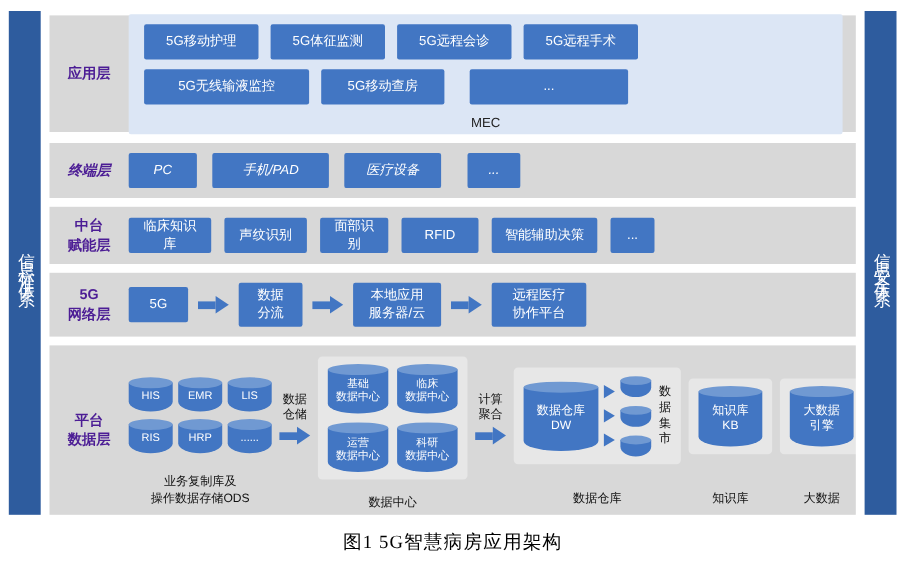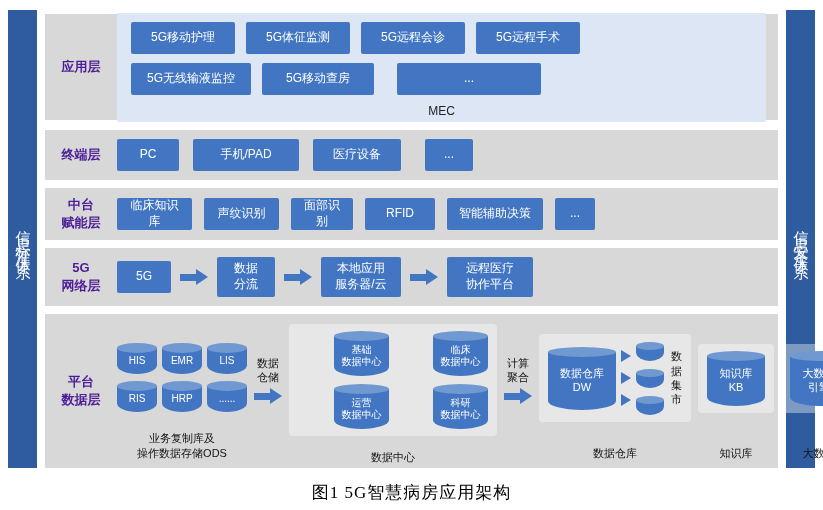--- a/index.html
+++ b/index.html
@@ -12,21 +12,21 @@
              display:flex; align-items:center; justify-content:center; }
   .sidebar.left  { left:8px; }
   .sidebar.right { left:786px; }
   .vtext { writing-mode:vertical-rl; color:#ffffff; font-size:15px; letter-spacing:7px; font-weight:500; }
 
   
   .layer { position:absolute; left:45px; width:733px; background:#D8D8D8; display:flex; align-items:center; }
   .layer-label { flex:0 0 72px; width:72px; text-align:center; font-weight:bold; font-size:13px;
                  color:#4c1d95; white-space:pre-line; line-height:1.4; }
   #layer-app      { top:14px;  height:106px; }
-  #layer-terminal { top:130px; height:50px; }
+  #layer-terminal { top:130px; height:50px;font-style:italic; }
   #layer-middle   { top:188px; height:52px; }
   #layer-network  { top:248px; height:58px; }
   #layer-data     { top:314px; height:154px; }
 
   
   .btn { background:#4276C3; color:#ffffff; font-size:12px; display:flex; align-items:center;
          justify-content:center; text-align:center; border-radius:2px; height:25px;
          white-space:pre-line; padding:16px 8px; line-height:1.3; flex:0 0 auto; }
 
   
@@ -44,21 +44,21 @@
   .arrow .head  { width:0; height:0; border-top:8px solid transparent;
                   border-bottom:8px solid transparent; border-left:12px solid #4276C3; }
 
   
   .cyl { position:relative; background:#4276C3; color:#ffffff; display:flex; align-items:center;
          justify-content:center; text-align:center; white-space:pre-line;
          border-radius:0 0 50% 50% / 0 0 9px 9px; margin-top:5px; line-height:1.25; flex:0 0 auto; }
   .cyl::before { content:""; position:absolute; left:0; top:-5px; width:100%; height:10px;
                  border-radius:50%; background:#7099D2; }
   .cyl-sm   { width:40px; height:26px; font-size:10px; }
-  .cyl-dc   { width:55px; height:40px; font-size:10px;margin-left:36px; }
+  .cyl-dc   { width:55px; height:40px; font-size:10px; }
   .cyl-dw   { width:68px; height:58px; font-size:11px; }
   .cyl-kb   { width:58px; height:50px; font-size:11px; }
   .cyl-mart { width:28px; height:15px; }
   .cyl-mart::before { height:8px; top:-4px; }
 
   
   .data-content { flex:1; display:flex; align-items:stretch; padding:10px 6px 6px 0; gap:7px; height:100%; }
   .group { display:flex; flex-direction:column; align-items:center; }
   .group-body { flex:1; display:flex; align-items:center; justify-content:center; }
   .group-caption { font-size:11px; color:#111111; text-align:center; white-space:pre-line;
@@ -96,21 +96,21 @@
   <div class="layer" id="layer-app">
     <div class="layer-label">应用层</div>
     <div class="mec-box">
       <div class="mec-row">
         <div class="btn" style="width:104px">5G移动护理</div>
         <div class="btn" style="width:104px">5G体征监测</div>
         <div class="btn" style="width:104px">5G远程会诊</div>
         <div class="btn" style="width:104px">5G远程手术</div>
       </div>
       <div class="mec-row">
-        <div class="btn" style="width:120px">5G无线输液监控</div>
+        <div class="btn" style="width:150px">5G无线输液监控</div>
         <div class="btn" style="width:112px">5G移动查房</div>
         <div class="btn" style="width:144px;margin-left:12px">...</div>
       </div>
       <div class="mec-label">MEC</div>
     </div>
   </div>
 
   <div class="layer" id="layer-terminal">
     <div class="layer-label">终端层</div>
     <div class="row-items">

